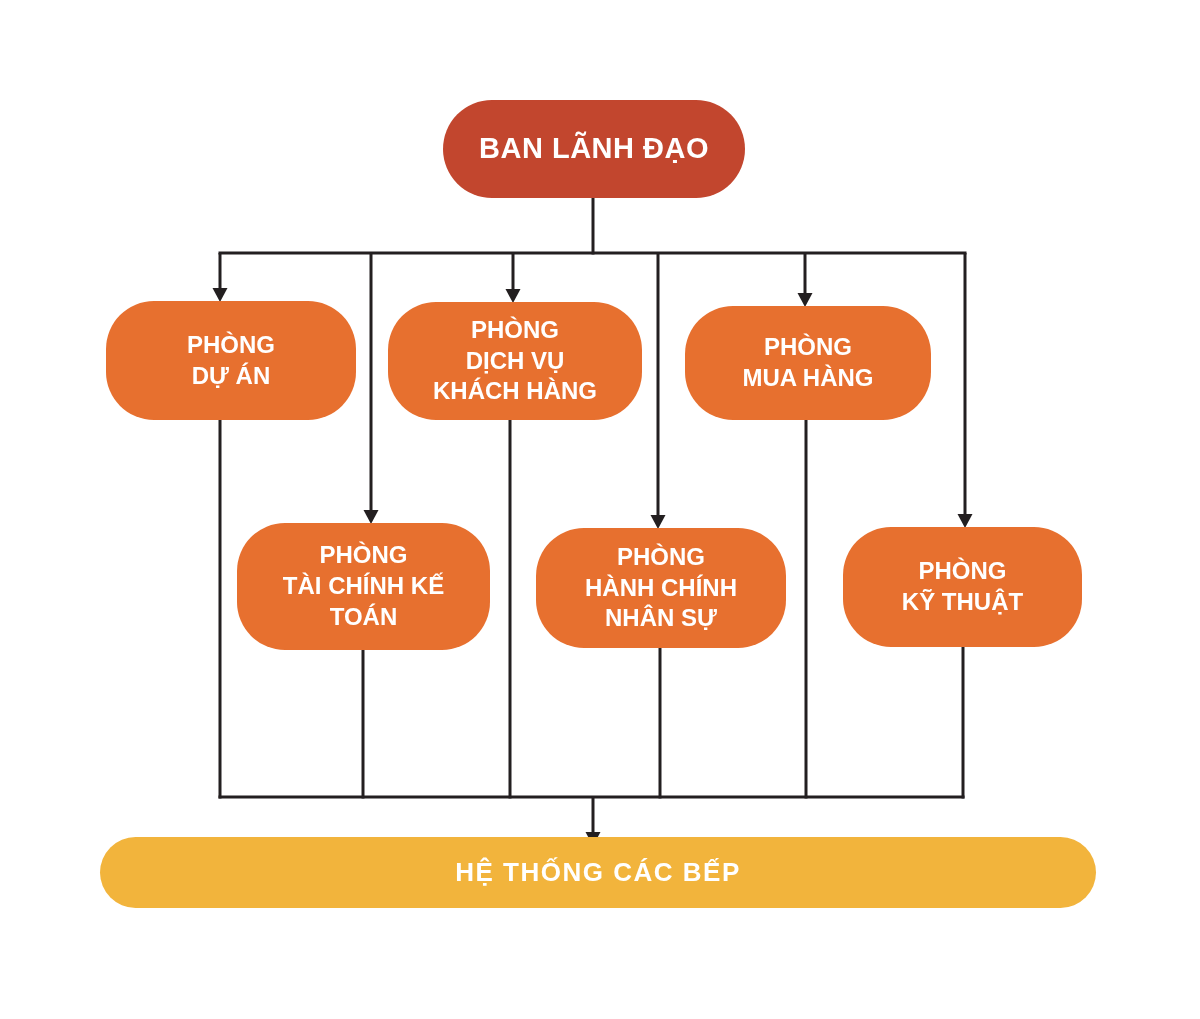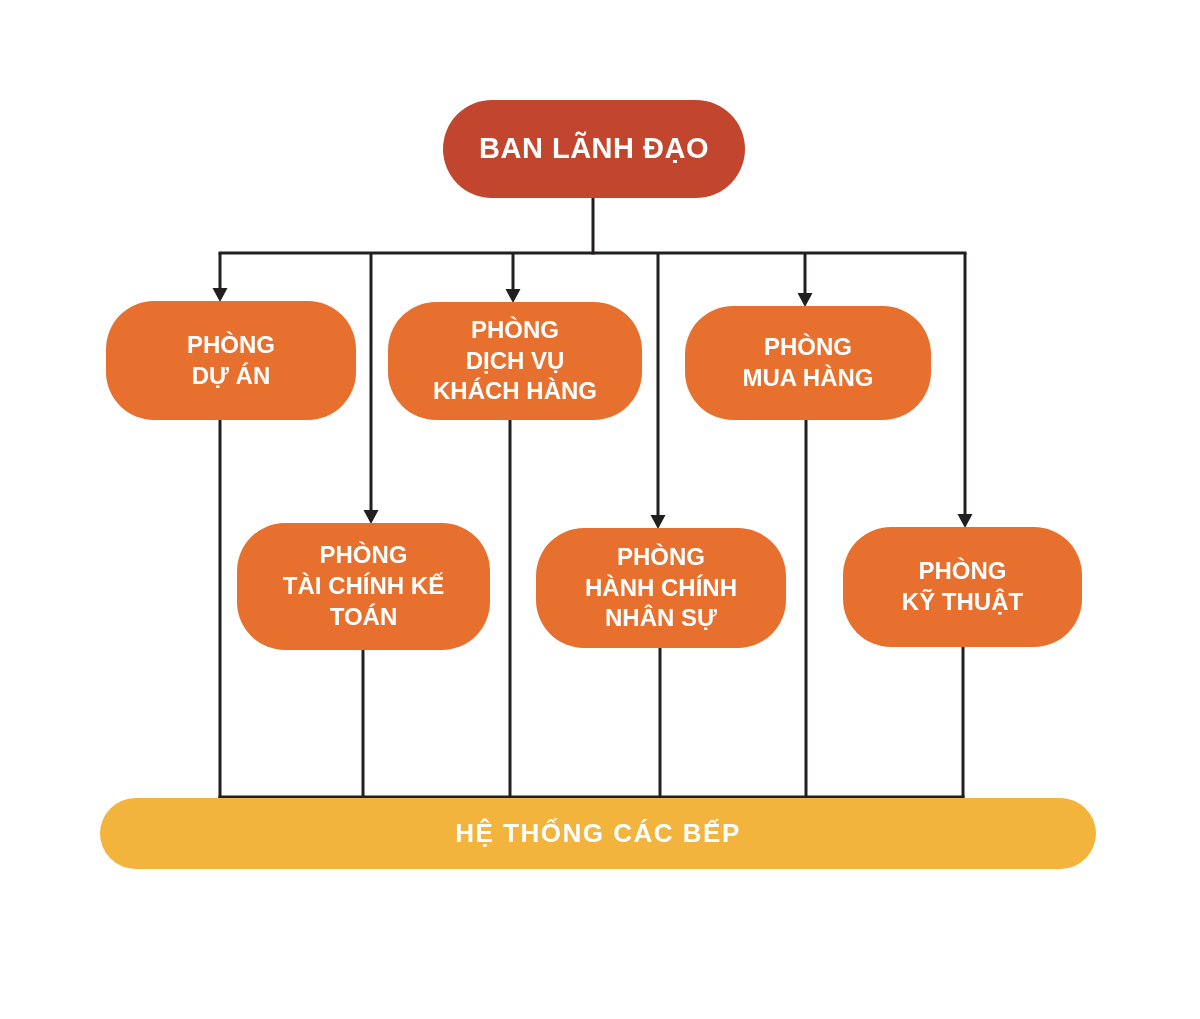--- a/index.html
+++ b/index.html
@@ -55,21 +55,21 @@
     border-radius: 48px;
     font-size: 24px;
   }
   .node-d1 { left: 106px; top: 301px; width: 250px; height: 119px; }
   .node-d2 { left: 388px; top: 302px; width: 254px; height: 118px; }
   .node-d3 { left: 685px; top: 306px; width: 246px; height: 114px; }
   .node-d4 { left: 237px; top: 523px; width: 253px; height: 127px; }
   .node-d5 { left: 536px; top: 528px; width: 250px; height: 120px; }
   .node-d6 { left: 843px; top: 527px; width: 239px; height: 120px; }
   .node-bottom {
-    left: 100px; top: 798px;
+    left: 100px; top: 837px;
     width: 996px; height: 71px;
     background: var(--bottom_fill);
     border-radius: 36px;
     font-size: 26px;
     letter-spacing: 1.5px;
   }
 </style>
 </head>
 <body>
 

